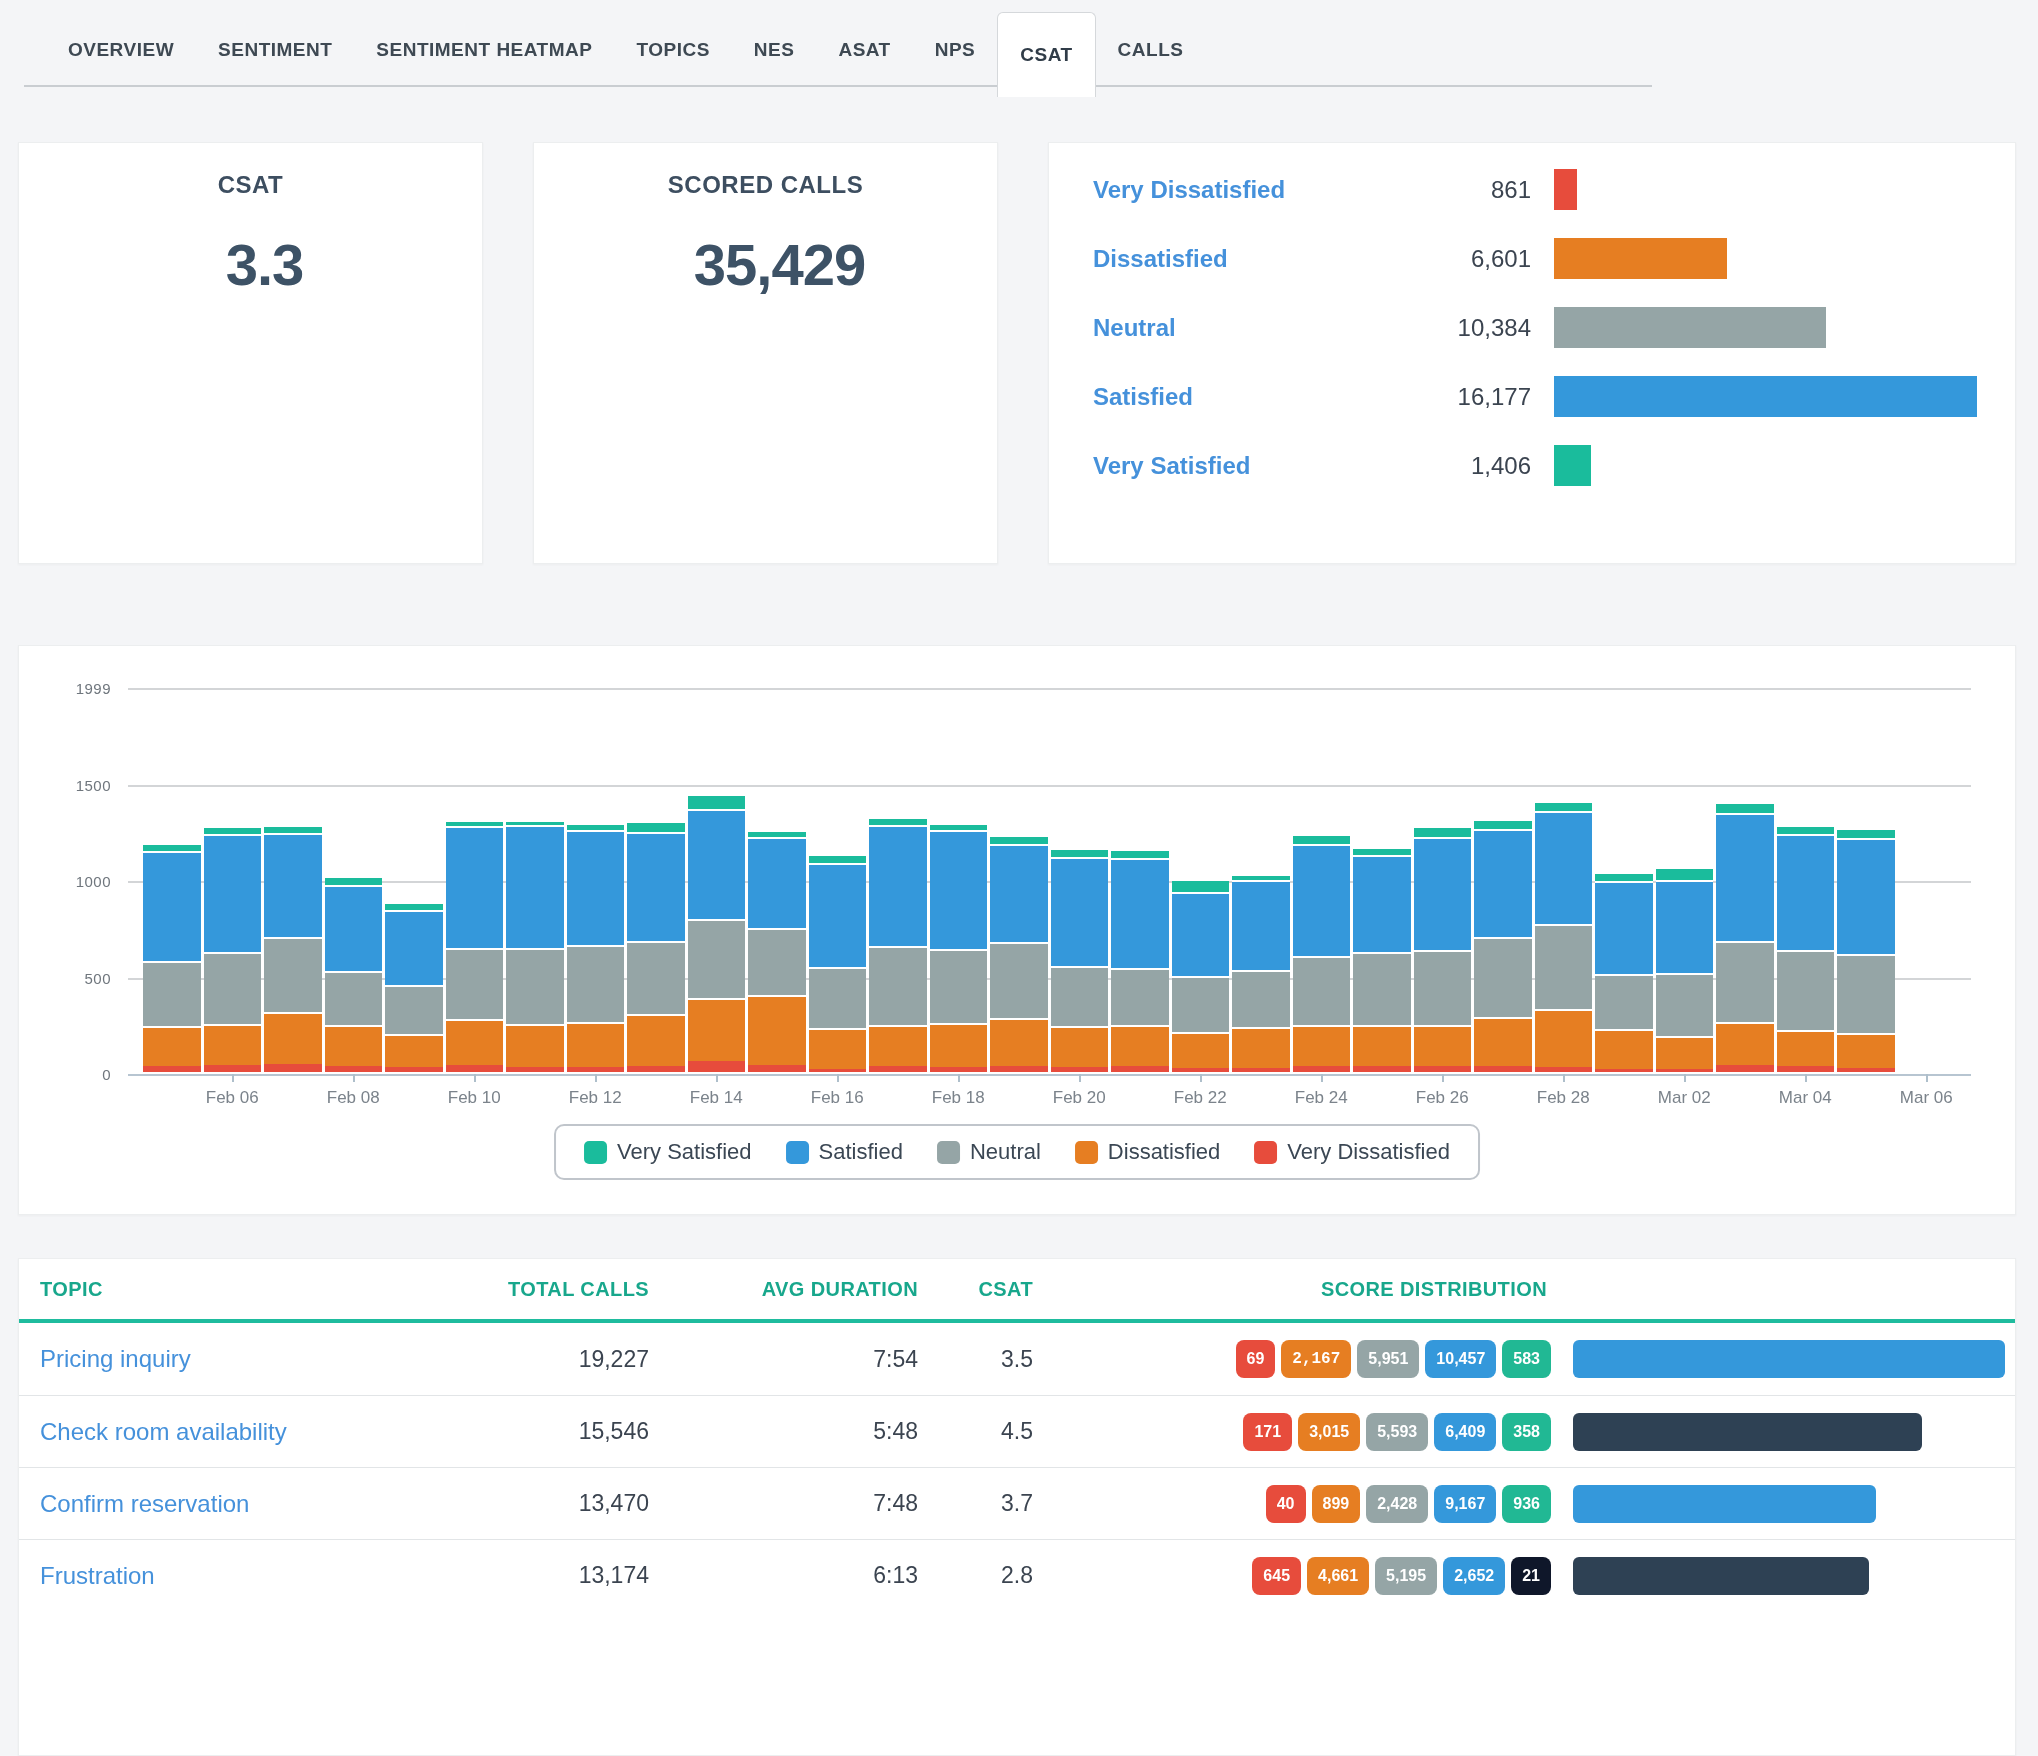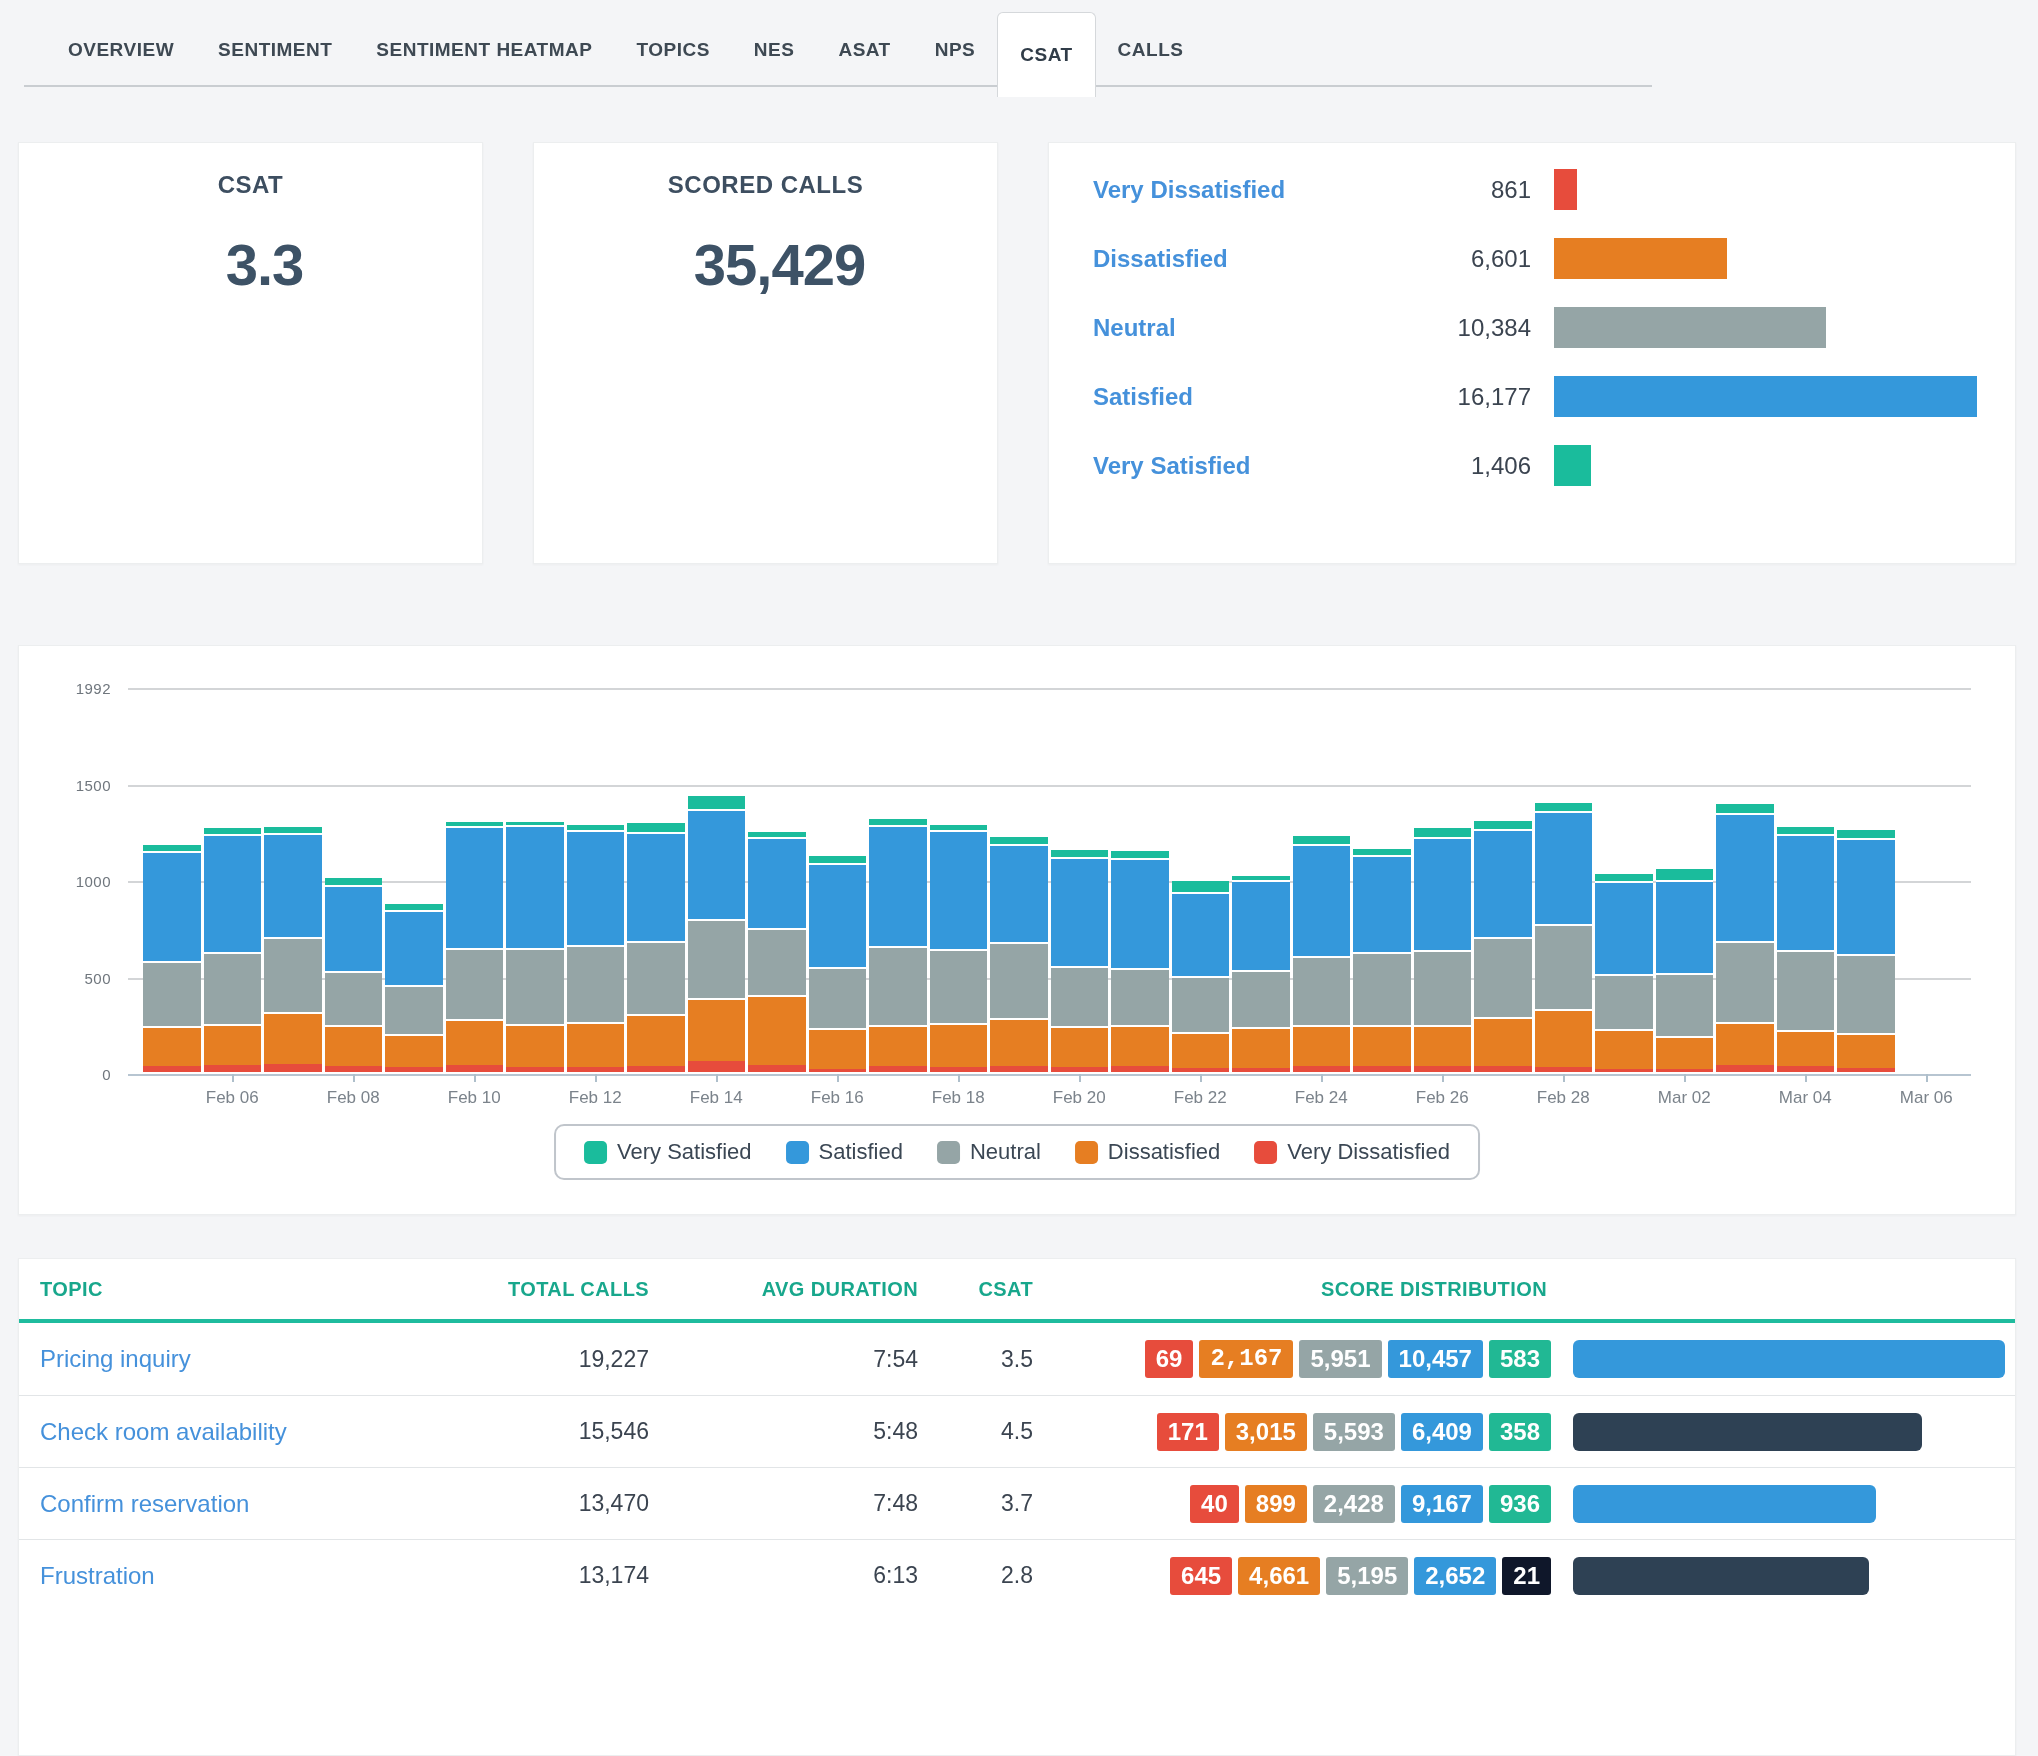--- a/index.html
+++ b/index.html
@@ -72,22 +72,22 @@
   .th { font-size:20px; font-weight:700; color:#18a78c; letter-spacing:.4px; }
   .th.r { text-align:right; }
   .th.rr { text-align:right; padding-right:4px; }
   #t-rule { height:4px; background:#1fbc9e; margin:0 0 0 0; }
   .t-row { height:72px; padding-left:21px; }
   .t-row + .t-row { border-top:1px solid #e2e5e7; }
   .cell-topic { font-size:24px; color:#4591db; cursor:pointer; }
   .cell-num { font-size:23px; color:#3b4450; text-align:right; }
   .cell-badges { display:flex; justify-content:flex-end; gap:6px; }
   .badge {
-    height:38px; line-height:38px; padding:0 11px; border-radius:3px;
-    color:#fff; font-size:24px; font-weight:700; white-space:nowrap;
+    height:38px; line-height:38px; padding:0 11px; border-radius:8px;
+    color:#fff; font-size:16px; font-weight:700; white-space:nowrap;
   }
   .cell-bar { margin-left:22px; height:38px; border-radius:6px; }
 </style>
 </head>
 <body>
 
 <div class="tabbar">
   <div class="rule"></div>
   <div class="tabs" id="tabs">
       <div class="tab">OVERVIEW</div>
@@ -146,21 +146,21 @@
   <div id="plot">
       <div class="gridline base" style="top: 428px;"></div>
       <div class="ylab" style="left: 12px; top: 428px;">0</div>
       <div class="gridline" style="top: 331.5px;"></div>
       <div class="ylab" style="left: 12px; top: 331.5px; text-align: right;">500</div>
       <div class="gridline" style="top: 235px;"></div>
       <div class="ylab" style="left: 12px; top: 235px;">1000</div>
       <div class="gridline" style="top: 138.5px;"></div>
       <div class="ylab" style="left: 12px; top: 138.5px;">1500</div>
       <div class="gridline" style="top: 42px;"></div>
-      <div class="ylab" style="left: 12px; top: 42px;">1992</div>
+      <div class="ylab" style="left: 12px; top: 42px;">1999</div>
       <div class="vbar" style="left: 124px; width: 57.5px; bottom: 142px;">
         <div class="vseg" style="height: 6px; background: rgb(231, 76, 60);"></div>
         <div class="vseg" style="height: 40px; background: rgb(230, 126, 34);"></div>
         <div class="vseg" style="height: 65px; background: rgb(149, 165, 166);"></div>
         <div class="vseg" style="height: 110px; background: rgb(52, 152, 219);"></div>
         <div class="vseg" style="height: 8px; background: rgb(26, 188, 156);"></div>
       </div>
       <div class="vbar" style="left: 184.5px; width: 57.5px; bottom: 142px;">
         <div class="vseg" style="height: 7px; background: rgb(231, 76, 60);"></div>
         <div class="vseg" style="height: 41px; background: rgb(230, 126, 34);"></div>

